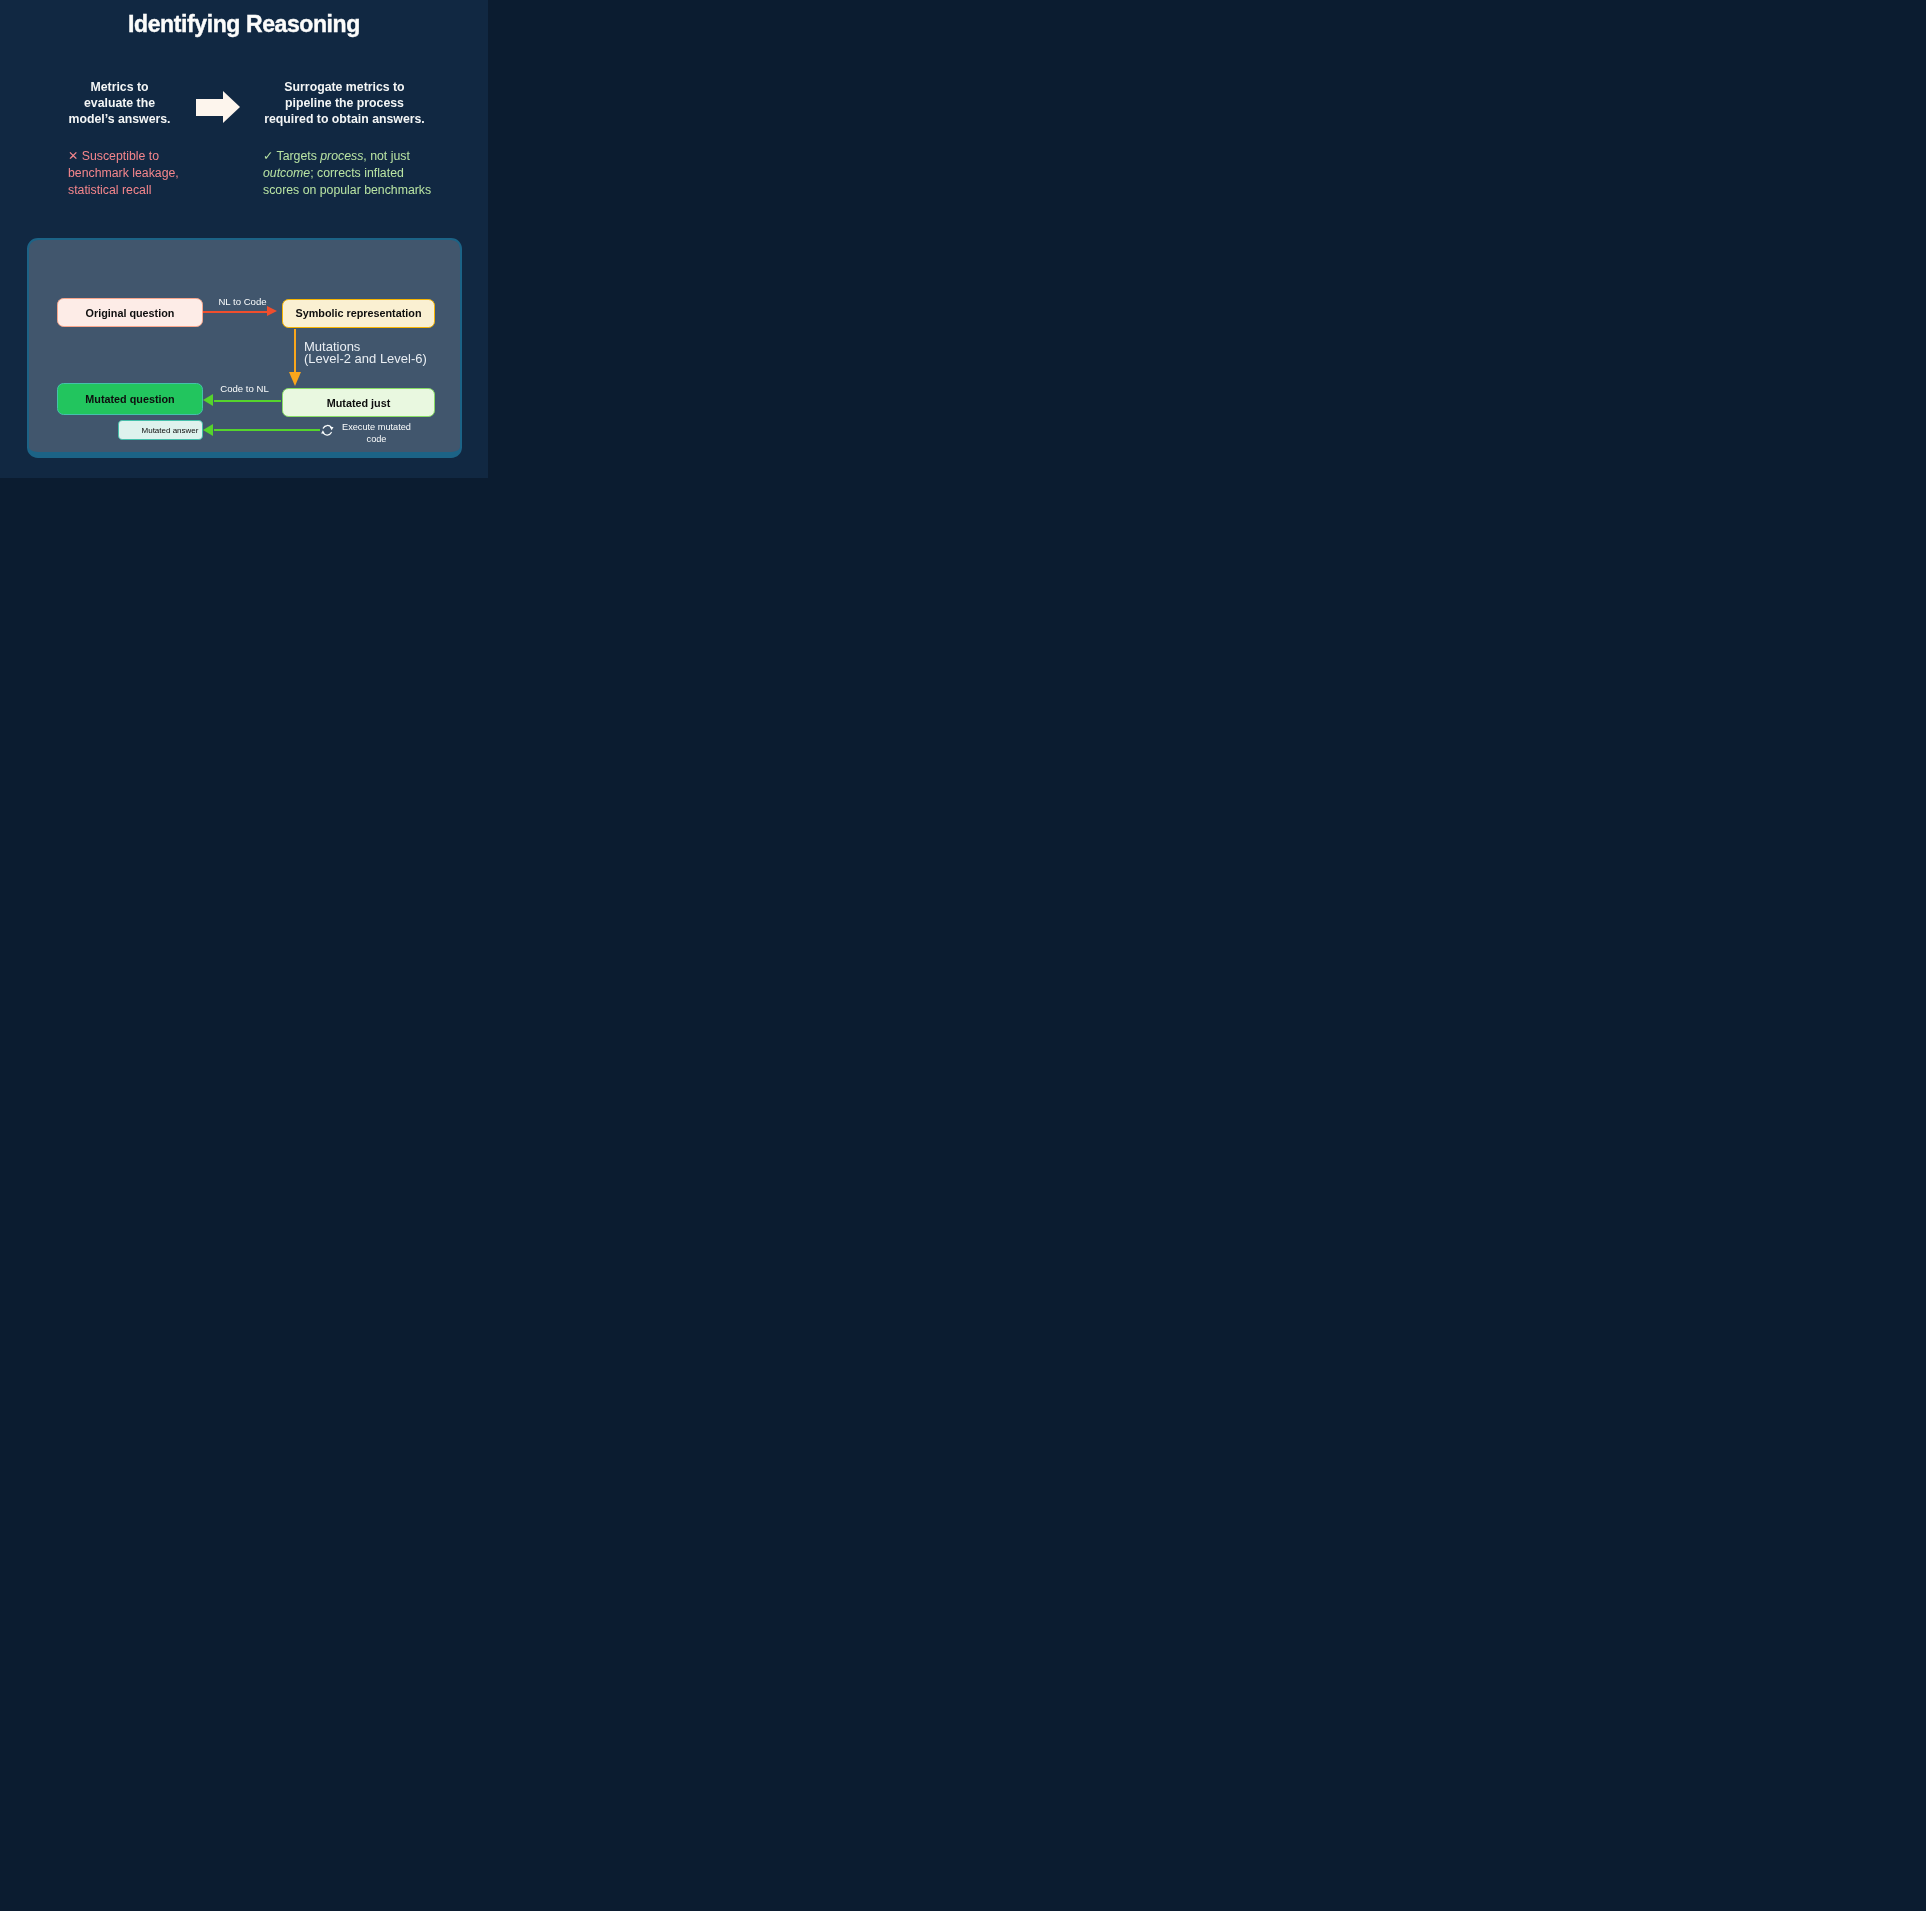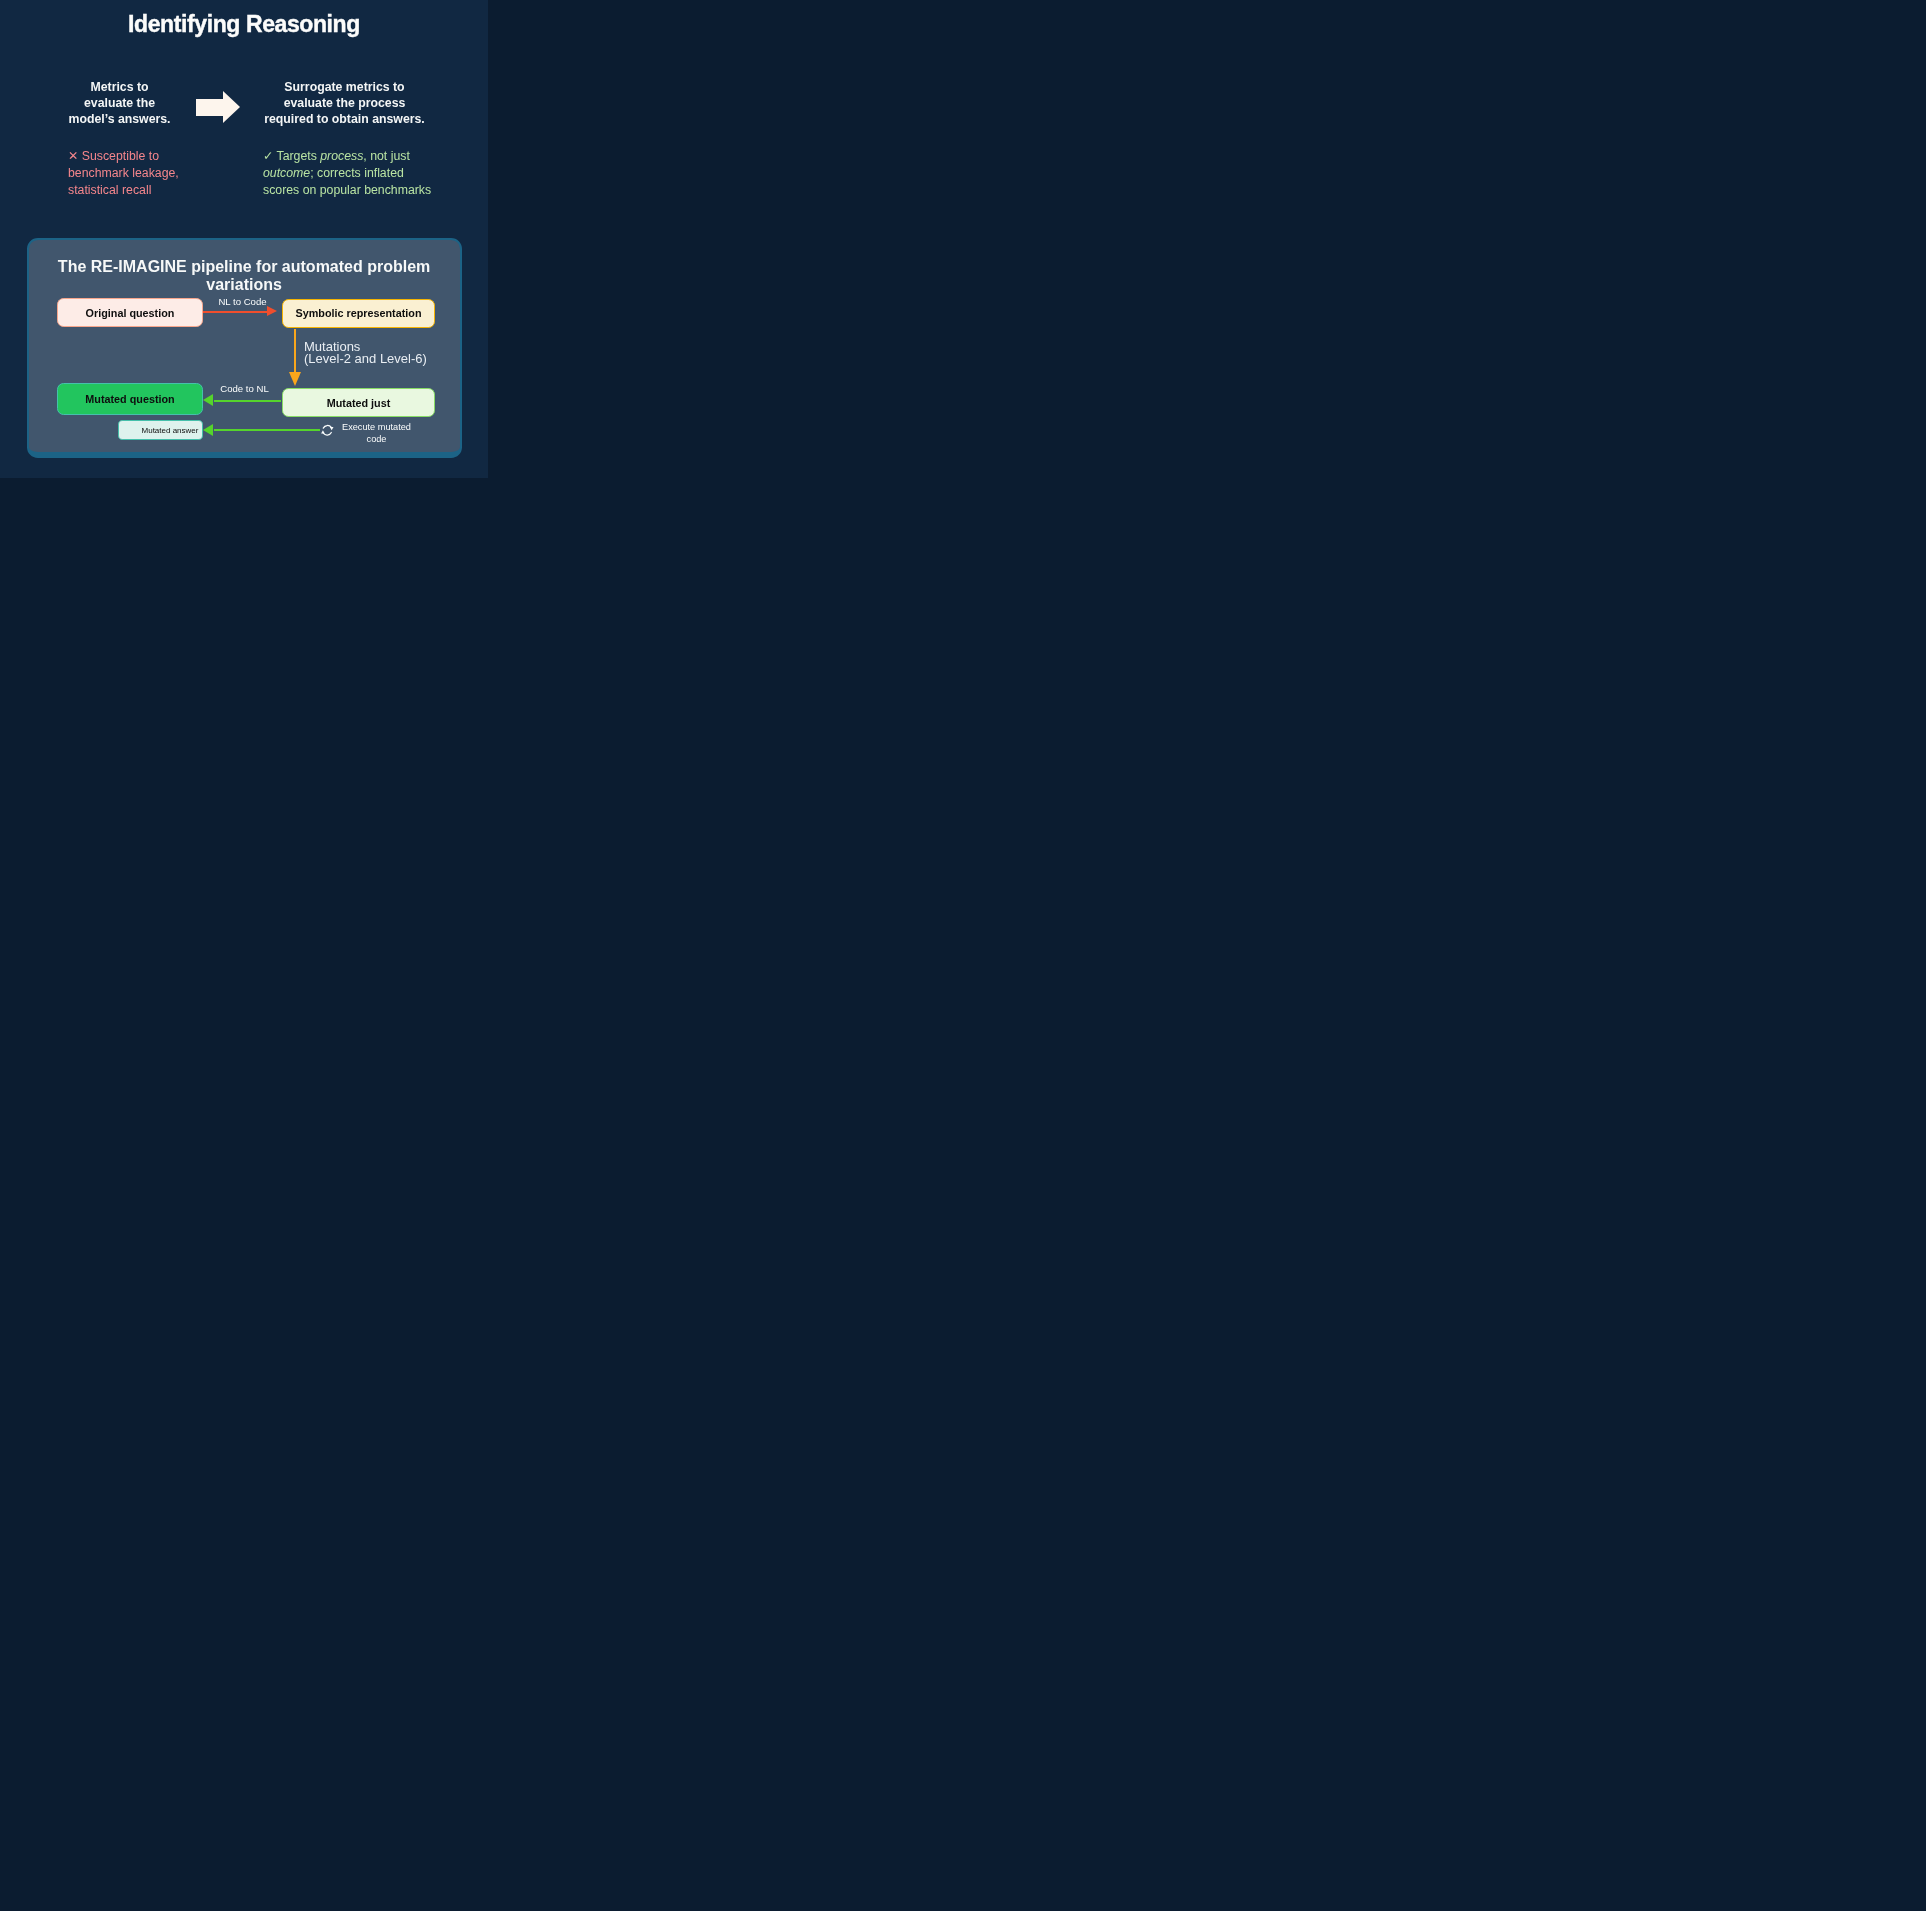--- a/index.html
+++ b/index.html
@@ -86,32 +86,31 @@
     <div><span>✕</span><span> Susceptible to</span></div>
     <div>benchmark leakage,</div>
     <div>statistical recall</div>
   </div>
 
   <div id="big-arrow-rect" class="abs"></div>
   <div id="big-arrow-head" class="abs"></div>
 
   <div id="heading-right" class="abs heading">
     <div>Surrogate metrics to</div>
-    <div>evaluate the process</div>
+    <div>pipeline the process</div>
     <div>required to obtain answers.</div>
   </div>
 
   <div id="note-right" class="abs note">
     <div><span>✓</span><span> Targets </span><span class="it">process</span><span>, not just</span></div>
     <div><span class="it">outcome</span><span>; corrects inflated</span></div>
     <div>scores on popular benchmarks</div>
   </div>
 
   <div id="panel" class="abs"></div>
-  <div id="panel-title" class="abs">The RE-IMAGINE pipeline for automated problem variations</div>
 
   <div id="node-original-question" class="abs node">
     <span>Original question</span>
   </div>
   <div id="node-symbolic-representation" class="abs node">
     <span>Symbolic representation</span>
   </div>
   <div id="node-mutated-code" class="abs node">
     <span>Mutated just</span>
   </div>

